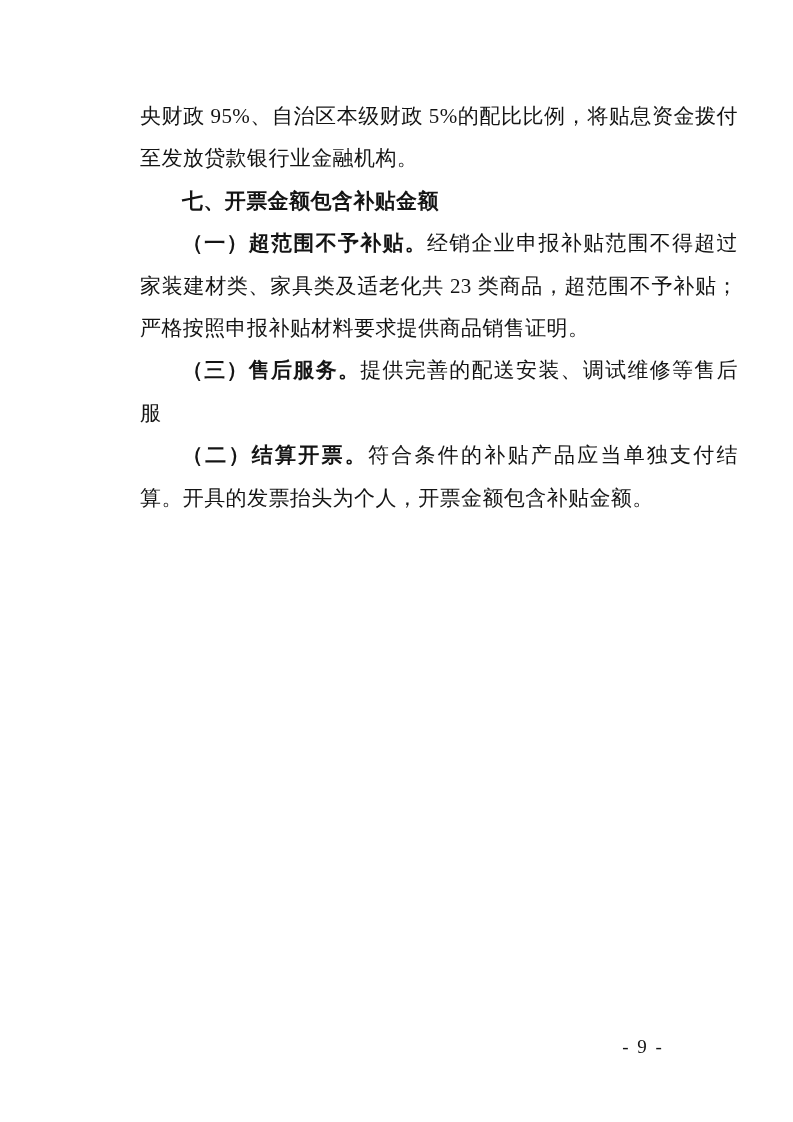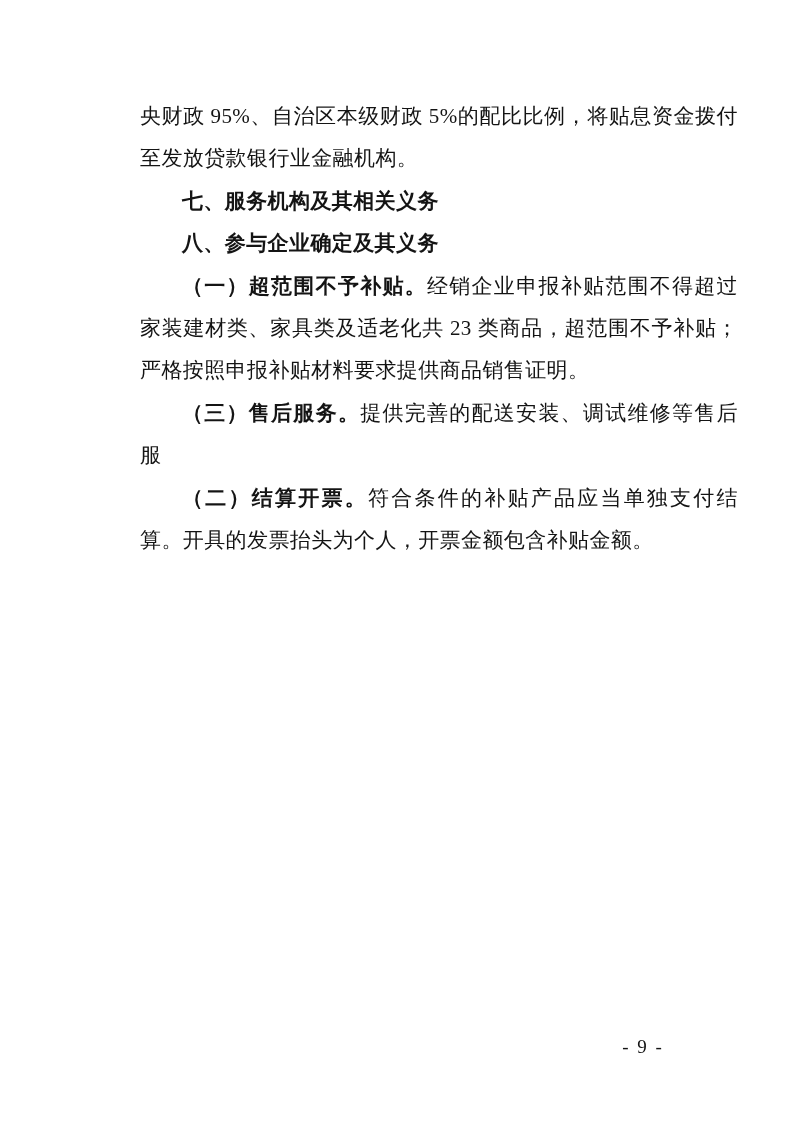--- a/index.html
+++ b/index.html
@@ -56,25 +56,24 @@
   }
 </style>
 </head>
 <body>
 
 <div class="page">
   <div class="content">
 
     <p class="noindent"><span>央财政 95%、自治区本级财政 5%的配比比例，将贴息资金拨付至发放贷款银行业金融机构。</span></p>
 
-    <p class="heading">七、服务机构及其相关义务</p>
+    <p class="heading">七、开票金额包含补贴金额</p>
 
 
 
-    <p class="heading">八、参与企业确定及其义务</p>
 
 
     <p><span class="lead">（一）超范围不予补贴。</span><span>经销企业申报补贴范围不得超过家装建材类、家具类及适老化共 23 类商品，超范围不予补贴；严格按照申报补贴材料要求提供商品销售证明。</span></p>
 
     <p><span class="lead">（三）售后服务。</span><span>提供完善的配送安装、调试维修等售后服</span></p>
 
     <p><span class="lead">（二）结算开票。</span><span>符合条件的补贴产品应当单独支付结算。开具的发票抬头为个人，开票金额包含补贴金额。</span></p>
 
   </div>
 

